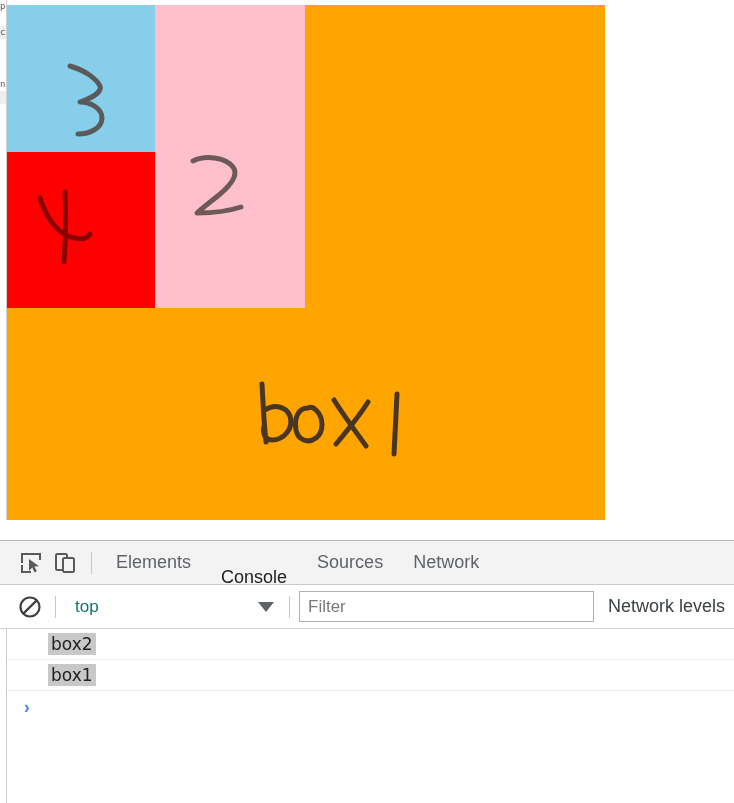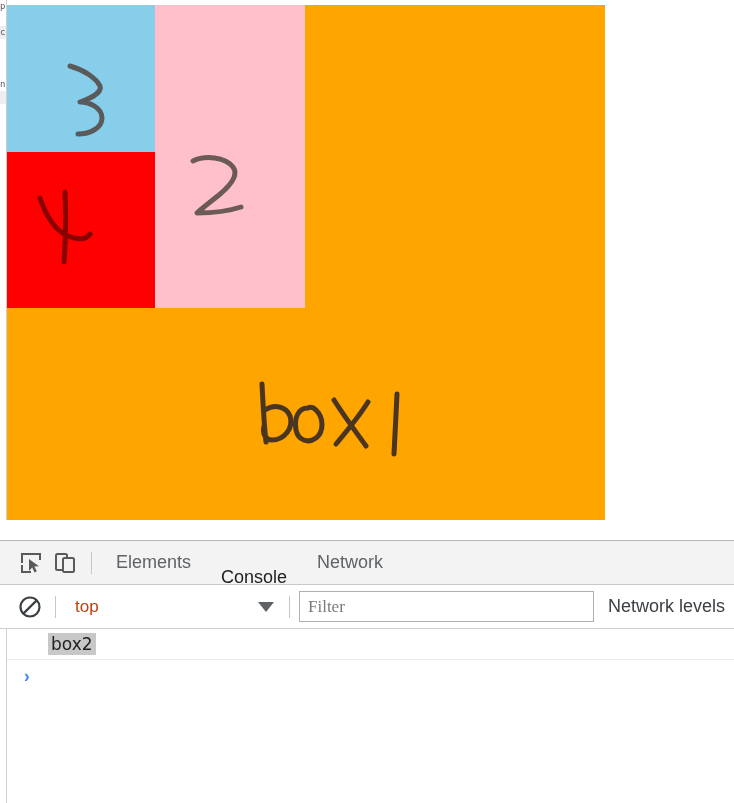--- a/index.html
+++ b/index.html
@@ -168,40 +168,40 @@
     cursor: pointer;
   }
 
   .ctx-select {
     display: flex;
     align-items: center;
     width: 215px;
     height: 30px;
     padding: 0 6px 0 10px;
     font-size: 17px;
-    color: #c2410c;
+    color: #0f766e;
     cursor: pointer;
   }
   .ctx-select .ctx-label { flex: 1; }
   .ctx-caret {
     width: 0; height: 0;
     border-left: 8px solid transparent;
     border-right: 8px solid transparent;
     border-top: 10px solid #5f6368;
   }
 
   .filter-input {
     width: 295px;
     height: 31px;
     border: 1px solid #b0b0b0;
     background: #ffffff;
     font-size: 17px;
     color: #3c4043;
     padding: 0 8px;
-    font-family: Liberation Serif, serif;
+    font-family: Liberation Sans, sans-serif;
     outline: none;
   }
   .filter-input::placeholder { color: #7a7a7a; }
 
   .levels-label {
     margin-left: 14px;
     font-size: 18px;
     color: #3c4043;
     white-space: nowrap;
   }
@@ -322,20 +322,21 @@
           <rect x="2" y="2" width="11" height="16" rx="1.5" stroke="#5a5a5a" stroke-width="2" fill="none"></rect>
           <rect x="9" y="6" width="11" height="14" rx="1.5" stroke="#5a5a5a" stroke-width="2" fill="#f3f3f3"></rect>
         </svg>
       </div>
 
       <div class="dt-vsep"></div>
 
       <div class="dt-tabs">
         <div class="dt-tab">Elements</div>
         <div class="dt-tab active">Console</div>
+        <div class="dt-tab">Sources</div>
         <div class="dt-tab">Network</div>
       </div>
     </div>
 
     <div class="dt-filterbar">
 
       <div class="clear-btn" title="Clear console">
         <svg width="24" height="24" viewBox="0 0 24 24">
           <circle cx="12" cy="12" r="9.5" stroke="#3c4043" stroke-width="2.2" fill="none"></circle>
           <line x1="5.6" y1="18.4" x2="18.4" y2="5.6" stroke="#3c4043" stroke-width="2.2"></line>
@@ -353,18 +354,21 @@
 
       <input class="filter-input" type="text" placeholder="Filter" style="">
 
       <span class="levels-label">Network levels</span>
     </div>
 
     <div class="console-body">
       <div class="console-row">
         <span class="msg">box2</span>
       </div>
+      <div class="console-row">
+        <span class="msg">box1</span>
+      </div>
       <div class="console-prompt">
         <span class="prompt-caret">›</span>
       </div>
     </div>
   </div>
 </div>
 
 </body></html>

